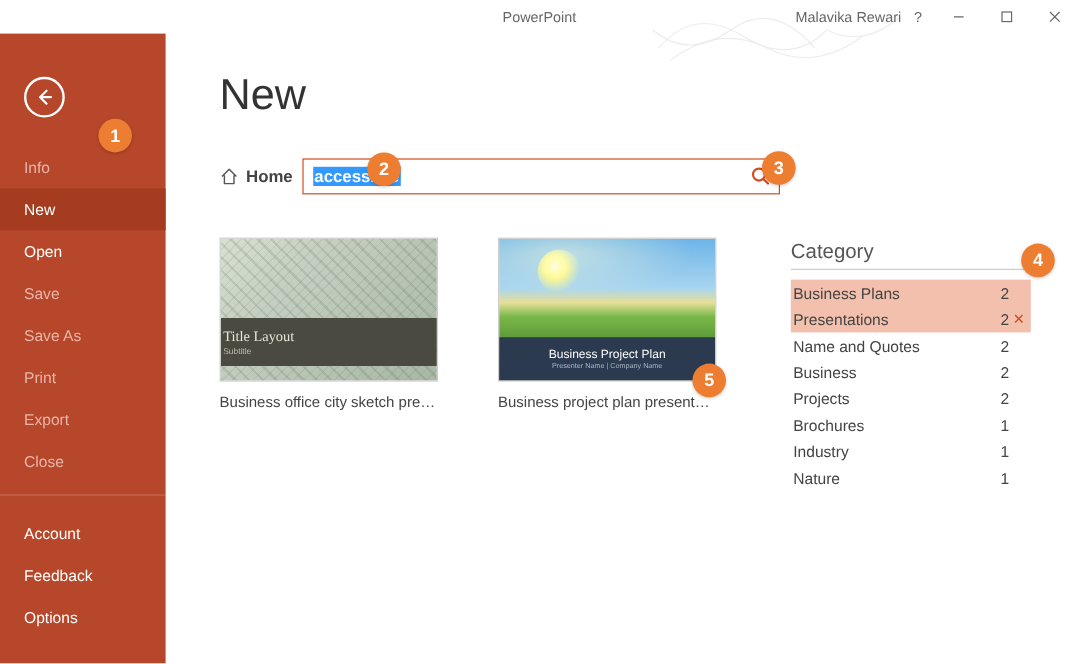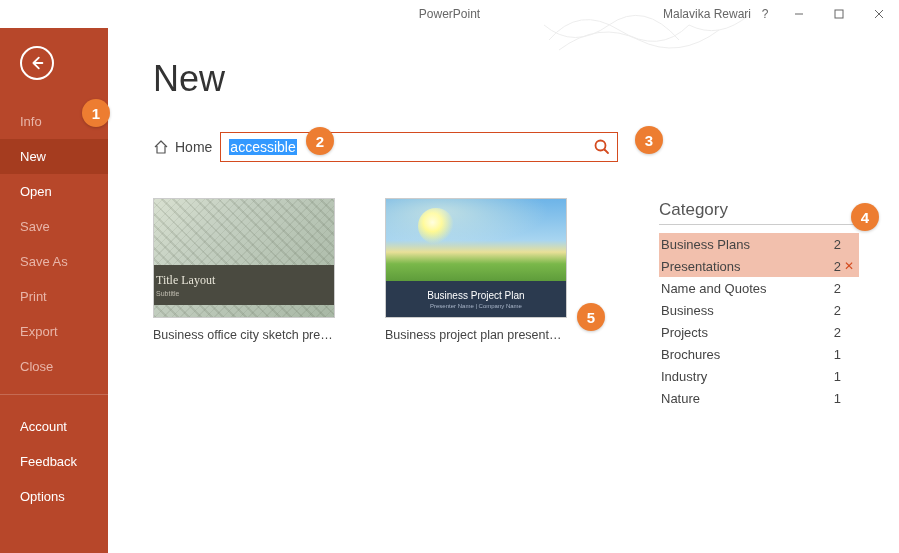--- a/index.html
+++ b/index.html
@@ -10,33 +10,33 @@
 .title-right { position: absolute; right: 0; display: flex; align-items: center; gap: 0; }
 .user-name { font-size: 12px; color: #666; }
 .win-btn { width: 40px; height: 28px; display: flex; align-items: center; justify-content: center; color: #666; font-size: 12px; cursor: default; }
 .win-btn.help { width: 28px; }
 .win-btn svg { width: 10px; height: 10px; }
 
 .decorative-swirl { position: absolute; top: 0; right: 140px; width: 220px; height: 60px; opacity: 0.15; pointer-events: none; }
 
 .main-layout { display: flex; height: calc(100% - 28px); }
 
-.sidebar { width: 108px; background: #b7472a; display: flex; flex-direction: column; padding-top: 0; position: relative; }
+.sidebar { width: 138px; background: #b7472a; display: flex; flex-direction: column; padding-top: 18px; position: relative; }
 .back-btn { width: 34px; height: 34px; border: 2px solid #fff; border-radius: 50%; margin: 18px 0 24px 20px; display: flex; align-items: center; justify-content: center; cursor: pointer; }
 .back-btn svg { width: 18px; height: 18px; }
 .sidebar-item { padding: 10px 20px; font-size: 13px; color: #e8b5a8; cursor: pointer; }
 .sidebar-item.active { background: #a53c1f; color: #fff; }
 .sidebar-item.enabled { color: #fff; }
 .sidebar-sep { height: 1px; background: rgba(255,255,255,0.2); margin: 10px 0 14px; }
 .sidebar-bottom { }
 
 .content { flex: 1; padding: 30px 40px 20px 45px; position: relative; overflow: hidden; }
 .page-title { font-size: 36px; font-weight: 300; color: #333; margin-bottom: 32px; }
 
-.search-row { display: flex; align-items: center; gap: 8px; margin-bottom: 36px; }
+.search-row { display: flex; align-items: center; gap: 8px; margin-bottom: 36px; font-weight: bold; }
 .home-link { display: flex; align-items: center; gap: 6px; font-size: 14px; color: #444; cursor: pointer; }
 .home-link svg { width: 16px; height: 16px; }
 .search-box { flex: 0 0 398px; height: 30px; border: 1px solid #d44b1f; display: flex; align-items: center; padding: 0 6px 0 8px; }
 .search-selected { background: #3399ff; color: #fff; padding: 0 1px; font-size: 14px; }
 .search-icon { width: 18px; height: 18px; color: #d44b1f; cursor: pointer; display: flex; align-items: center; justify-content: center; }
 
 .results-row { display: flex; gap: 34px; align-items: flex-start; }
 .templates { display: flex; gap: 50px; }
 .template-card { width: 182px; }
 .template-thumb { width: 182px; height: 120px; border: 1px solid #ccc; position: relative; overflow: hidden; cursor: pointer; }

